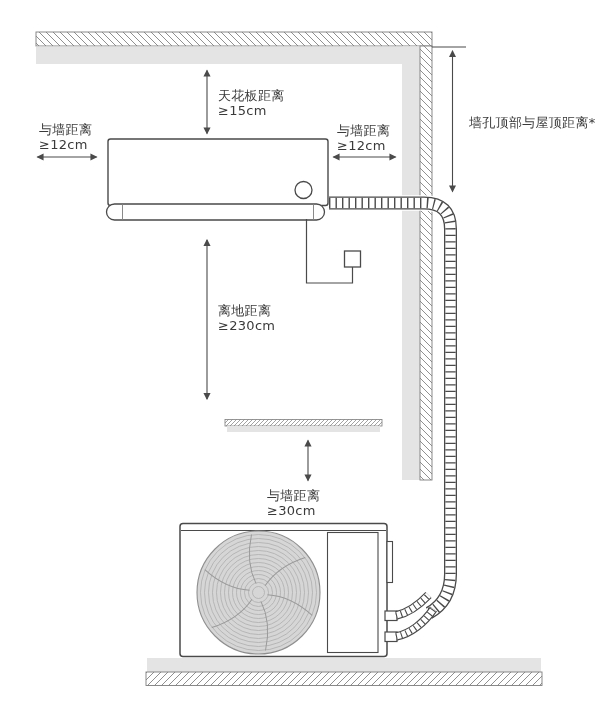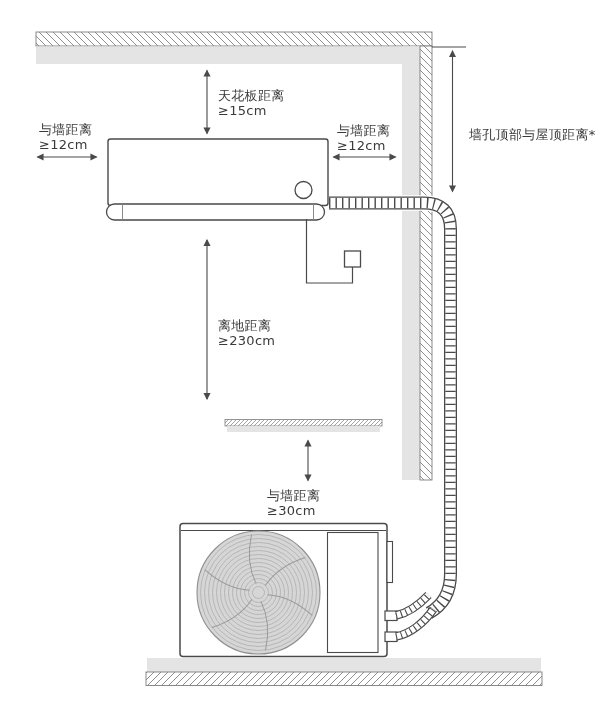--- a/index.html
+++ b/index.html
@@ -142,25 +142,25 @@
   <div class="label" style="left:39px;top:123px">
     <div>与墙距离</div>
     <div>≥12cm</div>
   </div>
 
   <div class="label" style="left:337px;top:124px">
     <div>与墙距离</div>
     <div>≥12cm</div>
   </div>
 
-  <div class="label" style="left:469px;top:128px">
+  <div class="label" style="left:469px;top:116px">
     <div>墙孔顶部与屋顶距离*</div>
   </div>
 
-  <div class="label" style="left:218px;top:319px">
+  <div class="label" style="left:218px;top:304px">
     <div>离地距离</div>
     <div>≥230cm</div>
   </div>
 
   <div class="label" style="left:267px;top:489px">
     <div>与墙距离</div>
     <div>≥30cm</div>
   </div>
 
 </div>

